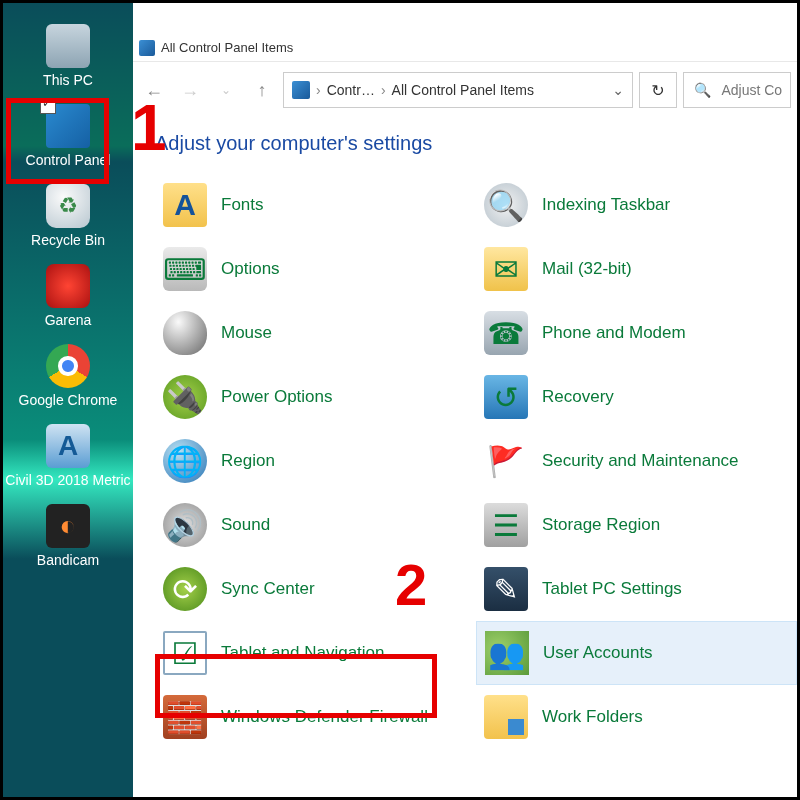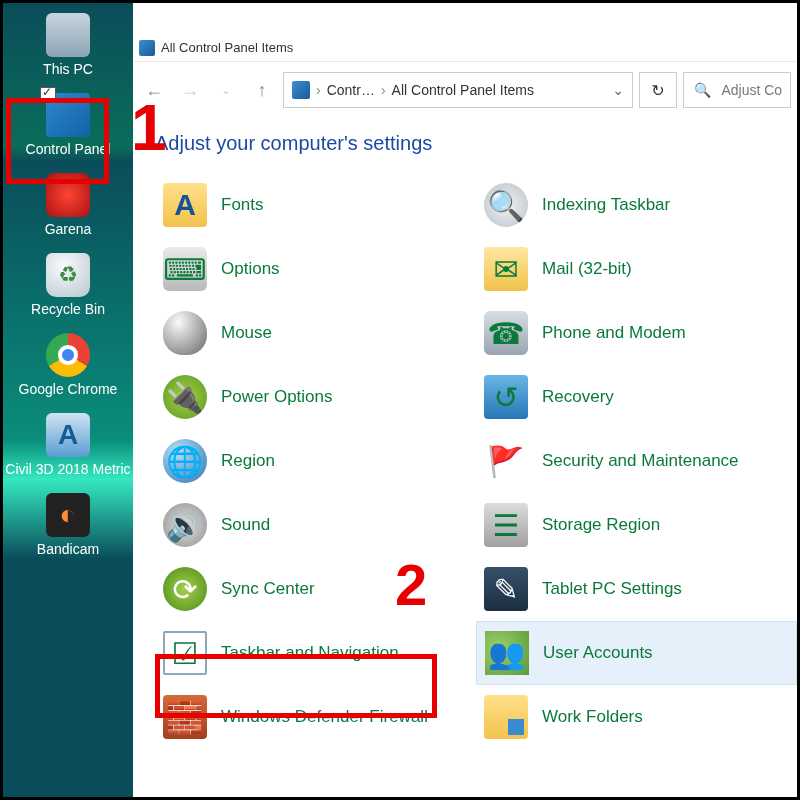--- a/index.html
+++ b/index.html
@@ -11,21 +11,21 @@
   background: #fff;
   border: 3px solid #000;
   position: relative;
 }
 .desktop {
   position: absolute;
   left: 0; top: 0;
   width: 130px;
   height: 100%;
   background: linear-gradient(180deg, #0a4d5a 0%, #0a6d5a 18%, #0a4d5a 20%, #0a8d7a 55%, #34e8c0 60%, #0a4d5a 70%, #0a4d5a 100%);
-  padding-top: 4px;
+  padding-top: 15px;
 }
 .desktop-icon {
   width: 100%;
   text-align: center;
   color: #fff;
   font-size: 14px;
   padding: 6px 2px 10px 2px;
   cursor: pointer;
 }
 .desktop-icon .ic {
@@ -204,26 +204,26 @@
 <div class="desktop">
   <div class="desktop-icon">
     <div class="ic ic-pc"></div>
     <div>This PC</div>
   </div>
   <div class="desktop-icon">
     <div class="ic ic-cp"></div>
     <div>Control Panel</div>
   </div>
   <div class="desktop-icon">
+    <div class="ic ic-rb"></div>
+    <div>Recycle Bin</div>
+  </div>
+  <div class="desktop-icon">
     <div class="ic ic-ga"></div>
     <div>Garena</div>
-  </div>
-  <div class="desktop-icon">
-    <div class="ic ic-rb"></div>
-    <div>Recycle Bin</div>
   </div>
   <div class="desktop-icon">
     <div class="ic ic-ch"></div>
     <div>Google Chrome</div>
   </div>
   <div class="desktop-icon">
     <div class="ic ic-ac">A</div>
     <div>Civil 3D 2018 Metric</div>
   </div>
   <div class="desktop-icon">
@@ -325,21 +325,21 @@
       <div class="icn p-sync">⟳</div>
       <span>Sync Center</span>
     </div>
 
     <div class="item">
       <div class="icn p-tablet">✎</div>
       <span>Tablet PC Settings</span>
     </div>
     <div class="item">
       <div class="icn p-task">☑</div>
-      <span>Taskbar and Navigation</span>
+      <span>Tablet and Navigation</span>
     </div>
 
     <div class="item sel">
       <div class="icn p-users">👥</div>
       <span>User Accounts</span>
     </div>
     <div class="item">
       <div class="icn p-fw">🧱</div>
       <span>Windows Defender Firewall</span>
     </div>

